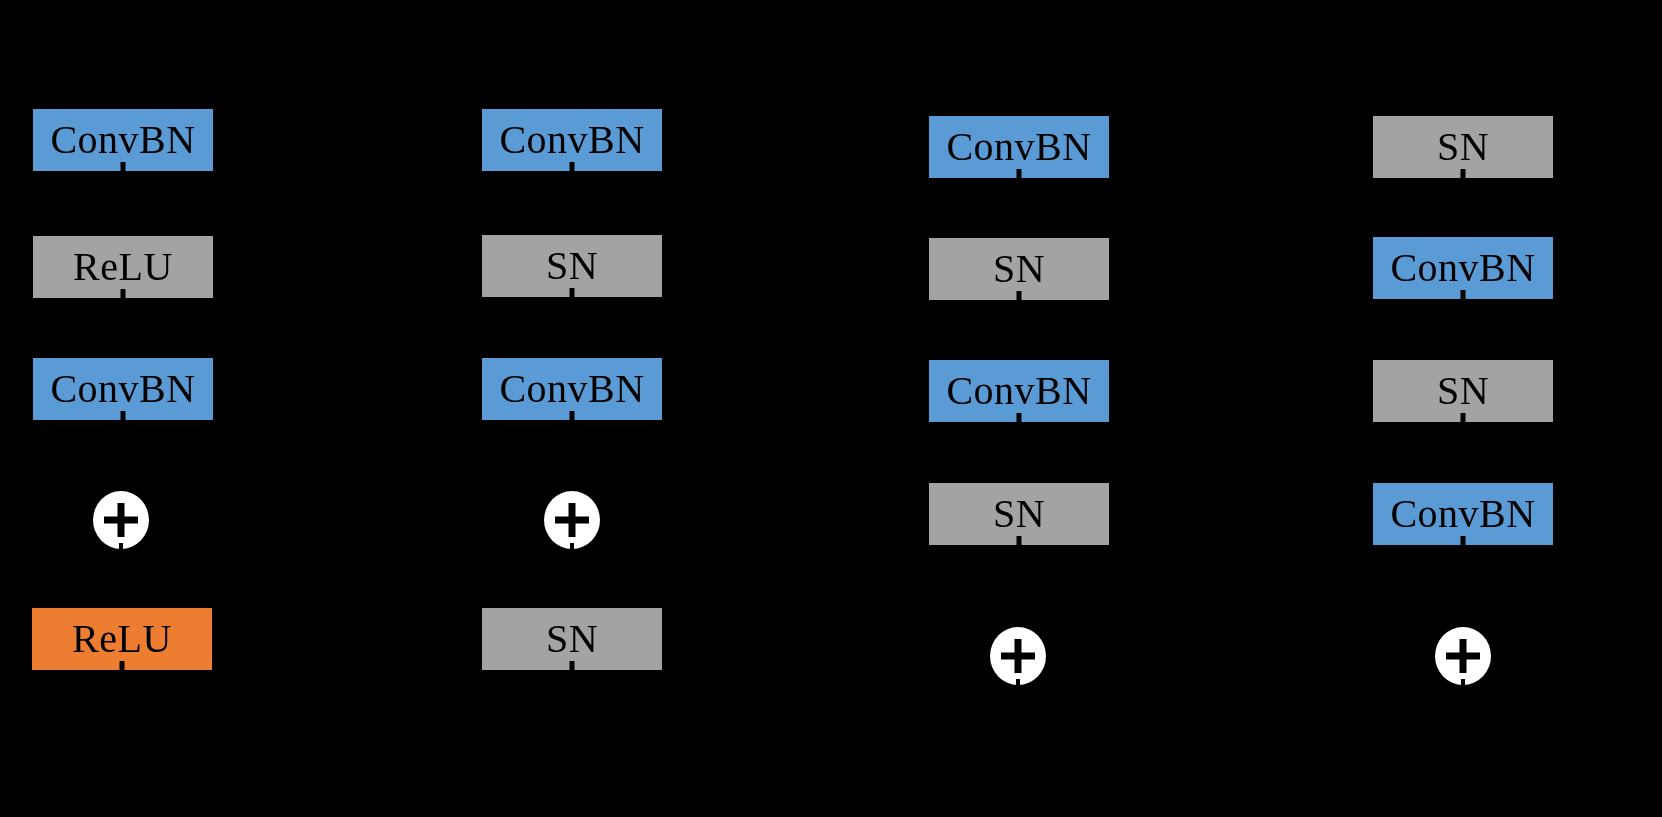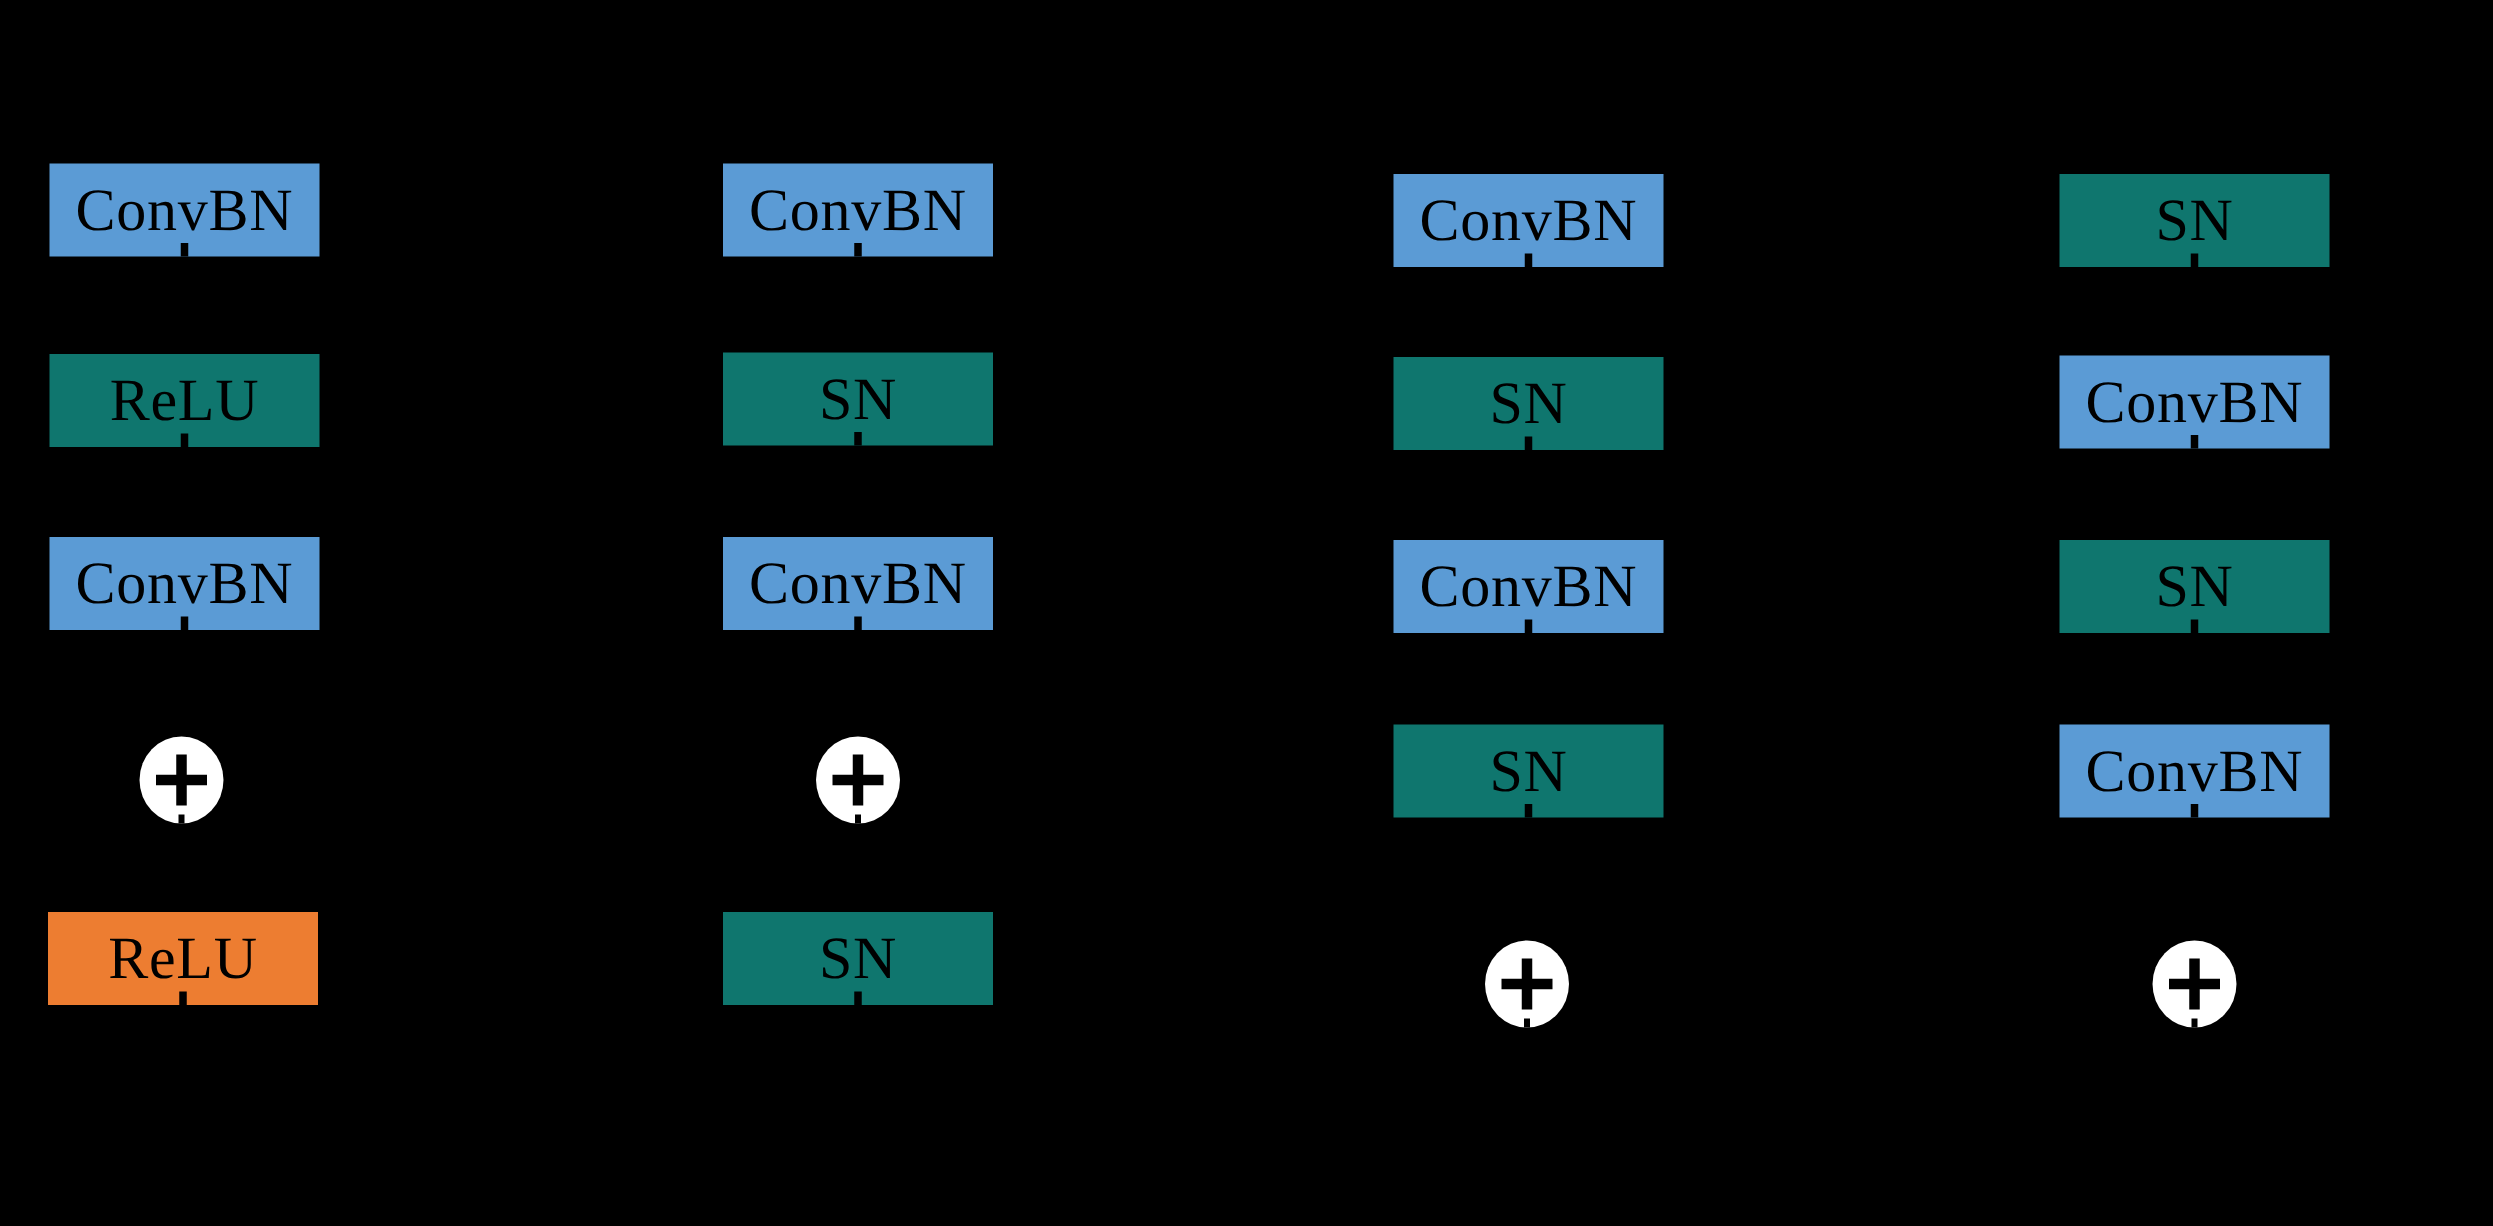--- a/index.html
+++ b/index.html
@@ -22,21 +22,21 @@
     height: 62px;
     display: flex;
     align-items: center;
     justify-content: center;
     color: #000000;
     font-size: 40px;
     letter-spacing: 0.5px;
   }
   .node-box .lbl { transform: translateY(-1px); }
   .c-blue   { background: #5B9BD5; }
-  .c-yellow { background: #0f766e; text-align: right; }
+  .c-yellow { background: #a3a3a3; text-align: right; }
   .c-orange { background: #ED7D31; }
   
   .tick {
     position: absolute;
     bottom: 0;
     left: 50%;
     transform: translateX(-50%);
     width: 5px;
     height: 9px;
     background: #000000;

